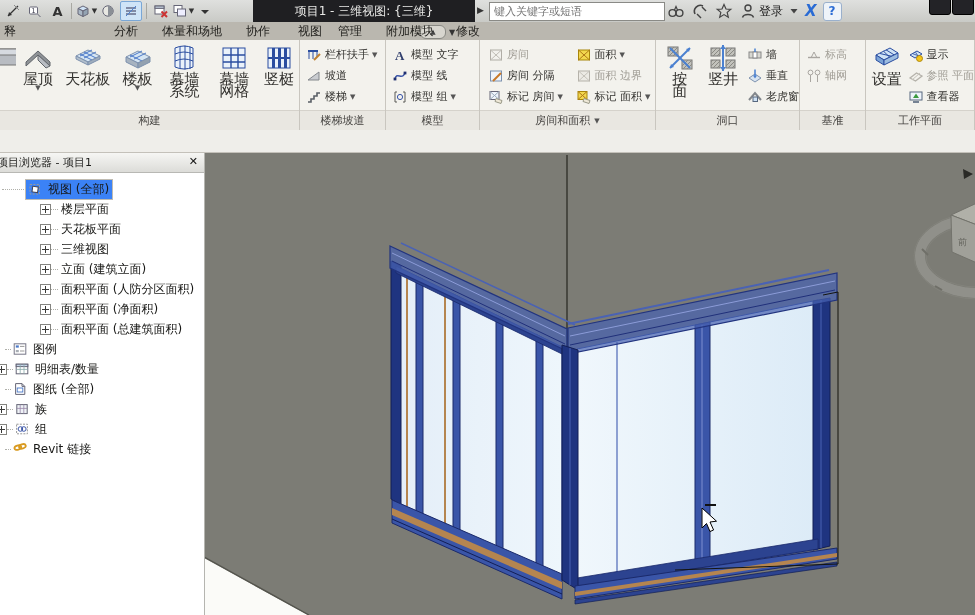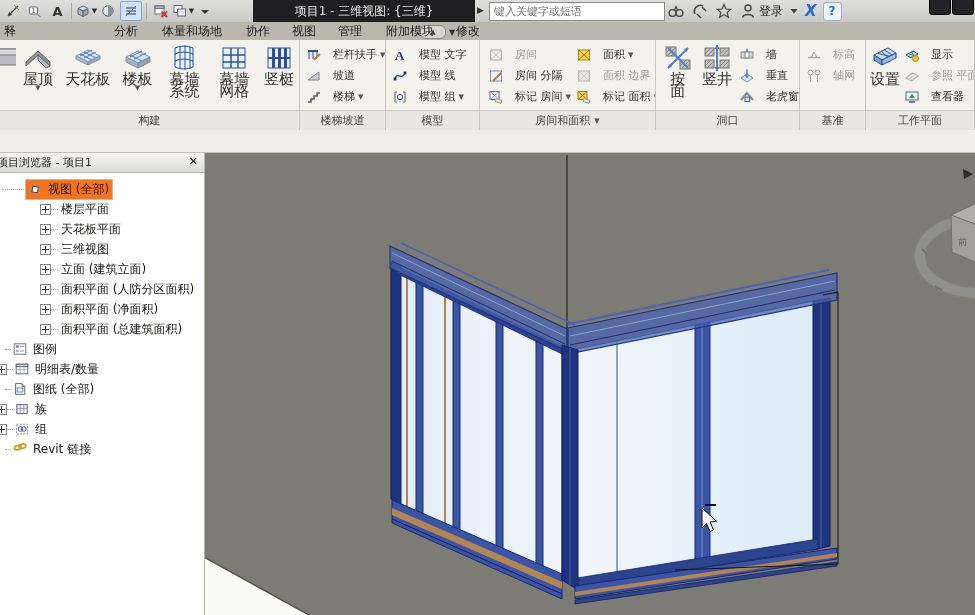--- a/index.html
+++ b/index.html
@@ -37,40 +37,40 @@
   .panel{height:90px;border-right:1px solid #c9c6bf;display:flex;flex-direction:column;box-sizing:border-box;}
   .panel-content{flex:1;display:flex;align-items:flex-start;overflow:hidden;}
   .panel-label{height:19px;background:#e9e7e1;border-top:1px solid #d5d2cb;font-size:11px;color:#454340;
      display:flex;align-items:center;justify-content:center;}
   .panel-label .pl-arrow{font-size:7px;margin-left:4px;color:#555;}
   .bigbtn{display:flex;flex-direction:column;align-items:center;padding-top:3px;box-sizing:border-box;height:68px;}
   .bigbtn .blabel{font-size:15px;color:#33322f;line-height:12px;text-align:center;white-space:pre-line;}
   .bigbtn .barrow{font-size:7px;color:#555;line-height:6px;}
   .smallcol{display:flex;flex-direction:column;padding-top:4px;}
   .smallbtn{display:flex;align-items:center;height:21px;font-size:11px;color:#33322f;white-space:nowrap;}
-  .smallbtn .slabel{margin-left:11px;}
+  .smallbtn .slabel{margin-left:3px;}
   .smallbtn .sarrow{font-size:7px;color:#555;margin-left:3px;}
   .disabled .blabel,.disabled .slabel{color:#a09d95;}
   .ico{display:inline-flex;align-items:center;justify-content:center;}
   
   #optionsbar{position:absolute;left:0;top:130px;width:975px;height:22px;background:#efeeea;border-bottom:1px solid #c4c1ba;}
   
   #browser{position:absolute;left:0;top:153px;width:204px;height:462px;background:#fff;border-right:1px solid #b5b5b0;}
   #browser-title{height:19px;background:linear-gradient(#f6f6f4,#dcdcd8);border-bottom:1px solid #b8b8b4;
      font-size:11px;color:#1c1c1a;display:flex;align-items:center;padding-left:0;}
   #browser-title .bt-text{margin-left:-3px;white-space:nowrap;}
   #browser-close{position:absolute;right:6px;top:2px;font-size:11px;color:#111;font-weight:bold;}
   #tree{padding-top:6px;font-size:12px;color:#181816;}
   .trow{height:20px;display:flex;align-items:center;white-space:nowrap;}
   .expand{width:9px;height:9px;border:1px solid #848480;background:#fff;position:relative;flex:0 0 9px;}
   .expand:before,.expand:after{content:"";position:absolute;background:#3a3a38;}
   .expand:before{left:1px;right:1px;top:4px;height:1px;}
   .expand:after{top:1px;bottom:1px;left:4px;width:1px;}
   .dash{border-top:1px dotted #b0b0aa;height:0;}
-  .tsel{background:#f97316;outline:1px solid #c0bcb2;text-align:right;}
+  .tsel{background:#3b82f6;outline:1px solid #c0bcb2;text-align:right;}
   .tlabel{padding:1px 3px;}
   
   #viewport{position:absolute;left:205px;top:153px;width:770px;height:462px;background:var(--viewport-bg);overflow:hidden;}
   #viewport svg{position:absolute;left:0;top:0;}
   .blackline{stroke:#15150f;stroke-width:1;fill:none;}
   .c-glass{stroke:#27408f;stroke-width:1;}
   .c-mullion{fill:var(--accent-blue);stroke:#1b2a6b;stroke-width:1;}
   .c-post{fill:#1f3480;stroke:#131f55;stroke-width:1;}
   .c-cap{fill:rgba(72,98,178,0.72);stroke:#22347f;stroke-width:1.2;}
   .c-sill{fill:var(--accent-blue);stroke:#1b2a6b;stroke-width:1;}
@@ -218,21 +218,21 @@
   <div class="winbtn" style="left:952px;"></div>
 </div>
 
 <div id="tabrow">
   <div id="ribbon-collapse">▲</div>
   <div id="ribbon-collapse-arrow">▼</div>
 <div class="tab" style="left: 2px;">释</div>
     <div class="tab" style="left: 112px;">分析</div>
     <div class="tab" style="left: 160px;">体量和场地</div>
     <div class="tab" style="left: 244px;">协作</div>
-    <div class="tab" style="left: 290px;">视图</div>
+    <div class="tab" style="left: 296px;">视图</div>
     <div class="tab" style="left: 336px;">管理</div>
     <div class="tab" style="left: 384px;">附加模块</div>
     <div class="tab" style="left: 454px;">修改</div>
   </div>
 
 <div id="ribbon">
     <div class="panel" style="width: 300px;">
       <div class="panel-content">
         <div class="bigbtn" style="width: 16px; overflow: hidden;">
           <span class="ico">

